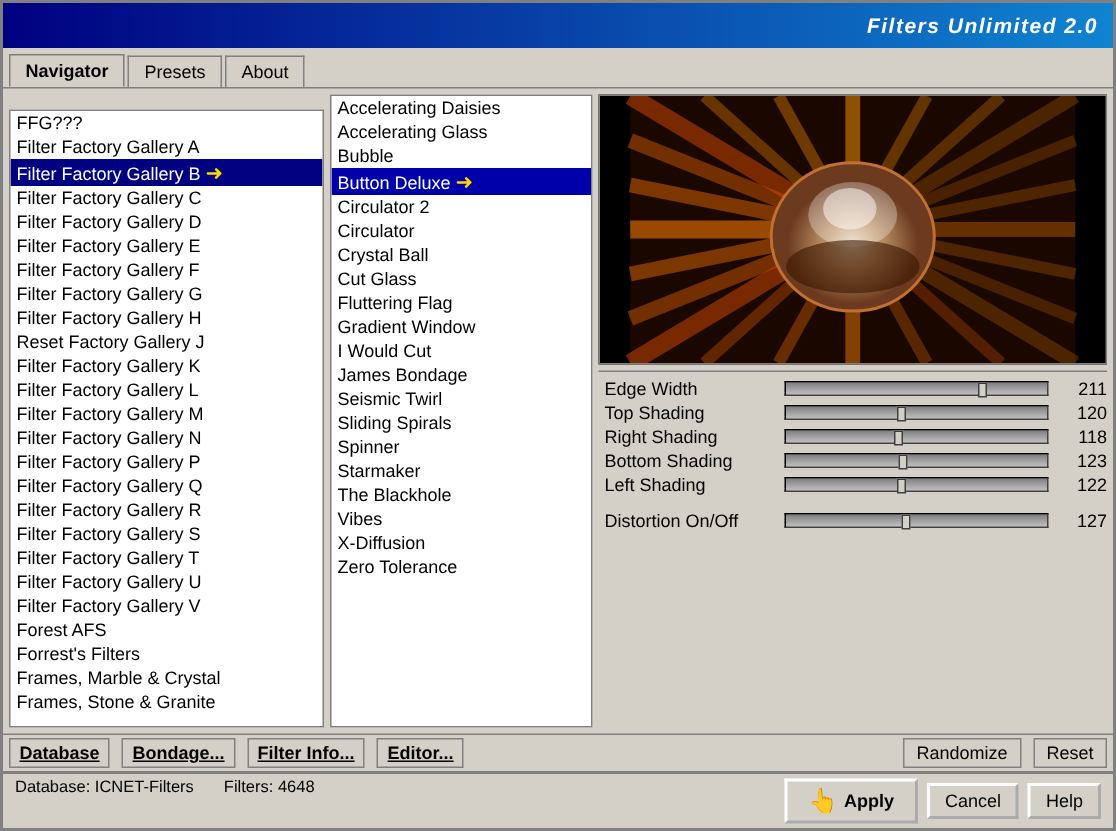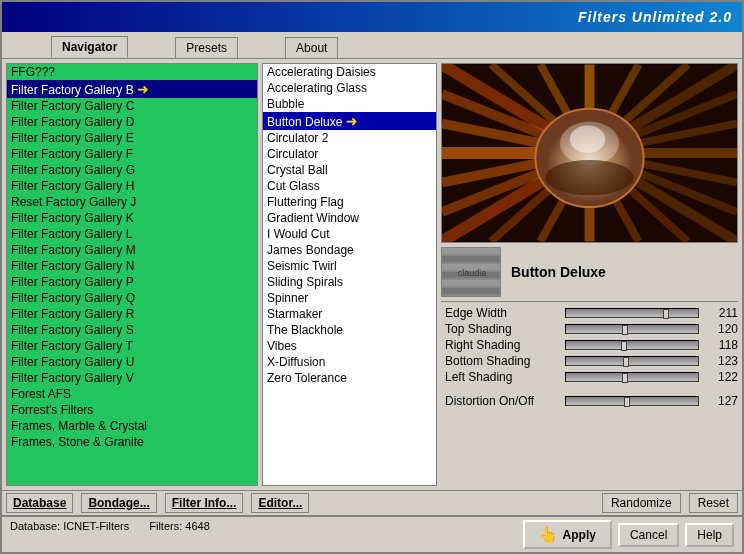--- a/index.html
+++ b/index.html
@@ -49,46 +49,46 @@
       flex-shrink: 0;
     }
     .tab {
       padding: 3px 10px;
       border: 1px solid #808080;
       border-bottom: none;
       background: #d4d0c8;
       cursor: pointer;
       margin-right: 2px;
       font-size: 12px;
-      margin-left: 45px;
     }
     .tab.active {
       background: #d4d0c8;
       border-bottom: 1px solid #d4d0c8;
       z-index: 1;
       font-weight: bold;
     }
 
     
     .main-content {
       display: flex;
       flex: 1;
       padding: 4px;
       gap: 4px;
       overflow: hidden;
     }
 
     
     .left-panel {
-      width: 252px;
+      width: 210px;
       display: flex;
       flex-direction: column;
       border: 1px solid #808080;
-      background: #22c55e;
-      flex-shrink: 0;
+      background: #ffffff;
+      flex-shrink: 0;
+      margin-top: 10px;
     }
 
     .list-container {
       flex: 1;
       overflow-y: scroll;
       overflow-x: hidden;
     }
 
     .list-item {
       padding: 1px 4px;
@@ -325,20 +325,21 @@
     <div class="tab">Presets</div>
     <div class="tab">About</div>
   </div>
 
   <div class="main-content">
 
     <div class="left-panel">
       <div class="list-container">
 
       <div class="list-item">FFG???</div>
+          <div class="list-item">Filter Factory Gallery A</div>
           <div class="list-item selected">Filter Factory Gallery B <span style="color:#ffd700;font-size:14px;">➜</span></div>
           <div class="list-item">Filter Factory Gallery C</div>
           <div class="list-item">Filter Factory Gallery D</div>
           <div class="list-item">Filter Factory Gallery E</div>
           <div class="list-item">Filter Factory Gallery F</div>
           <div class="list-item">Filter Factory Gallery G</div>
           <div class="list-item">Filter Factory Gallery H</div>
           <div class="list-item">Reset Factory Gallery J</div>
           <div class="list-item">Filter Factory Gallery K</div>
           <div class="list-item">Filter Factory Gallery L</div>
@@ -444,36 +445,20 @@
 
               <ellipse cx="150" cy="80" rx="30" ry="22" fill="#ffffff" fill-opacity="0.3"></ellipse>
               <ellipse cx="148" cy="76" rx="18" ry="14" fill="#ffffff" fill-opacity="0.5"></ellipse>
 
               <ellipse cx="150" cy="115" rx="45" ry="18" fill="#3a1800" fill-opacity="0.6"></ellipse>
 
               <ellipse cx="150" cy="95" rx="55" ry="50" fill="none" stroke="#c07030" stroke-width="2"></ellipse>
             </svg>
           </div>
 
-          <div class="thumbnail-row">
-            <div class="thumbnail">
-              <svg width="60" height="50" viewBox="0 0 60 50" xmlns="http://www.w3.org/2000/svg">
-
-                <rect width="60" height="50" fill="#888"></rect>
-                <rect y="0" width="60" height="6" fill="#999"></rect>
-                <rect y="8" width="60" height="6" fill="#777"></rect>
-                <rect y="16" width="60" height="6" fill="#999"></rect>
-                <rect y="24" width="60" height="6" fill="#777"></rect>
-                <rect y="32" width="60" height="6" fill="#999"></rect>
-                <rect y="40" width="60" height="6" fill="#777"></rect>
-                <text x="30" y="28" text-anchor="middle" fill="#333" font-size="9" font-family="Arial">claudia</text>
-              </svg>
-            </div>
-            <div class="filter-name-display">Button Deluxe</div>
-          </div>
 
           <div class="params-area">
 
           <div class="param-row">
                 <div class="param-label">Edge Width</div>
                 <div class="param-slider-track">
                   <div class="slider-thumb" style="left: 73.8%;"></div>
                 </div>
                 <div class="param-value">211</div>
               </div>

